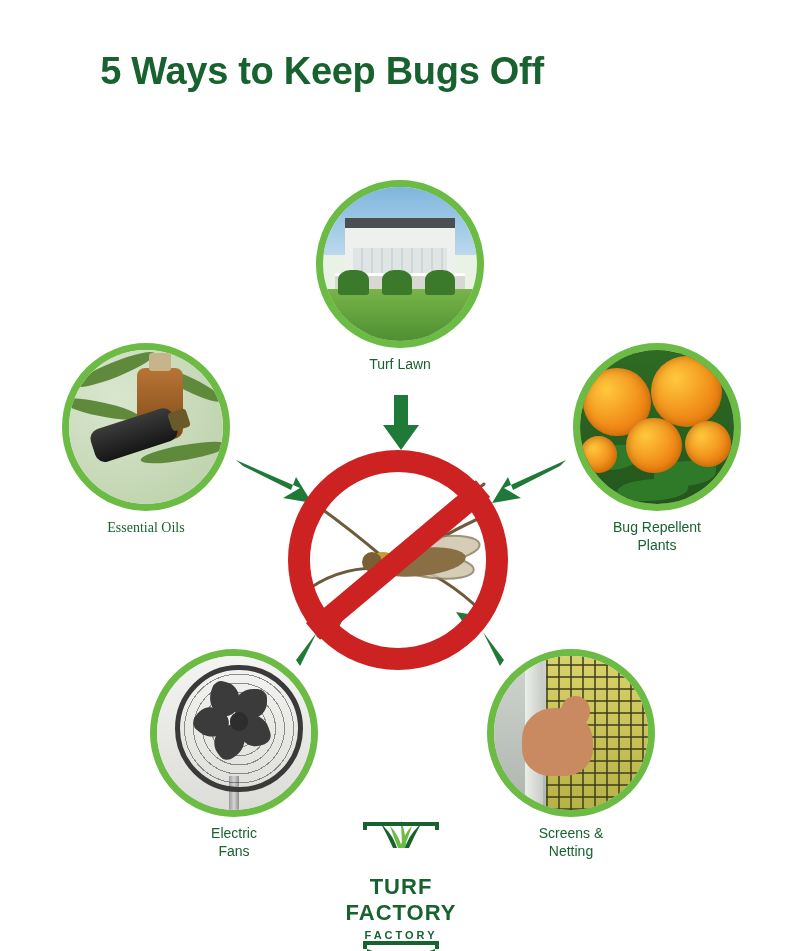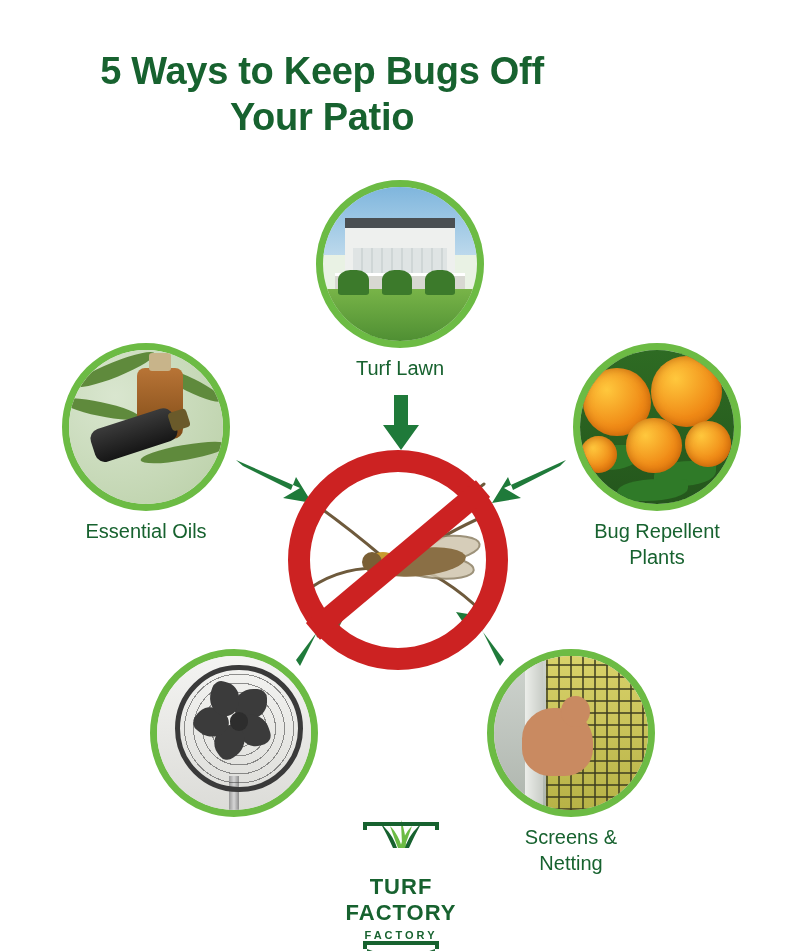--- a/index.html
+++ b/index.html
@@ -44,35 +44,35 @@
     border-radius: 50%;
     border: 7px solid #6cbb44;
     background: #e9f2e4;
     overflow: hidden;
     position: relative;
     box-sizing: border-box;
   }
   .caption {
     position: absolute;
     text-align: center;
-    font-size: 20px;
+    font-size: 14px;
     line-height: 1.28;
     color: #17622f;
     font-weight: normal;
     white-space: pre-line;
   }
 
   
   #node-turf .photo  { width: 168px; height: 168px; left: 0; top: 0; }
   #node-turf          { left: 316px; top: 180px; width: 168px; }
   #node-turf .caption { left: -60px; top: 176px; width: 288px; }
 
   #node-oils .photo  { width: 168px; height: 168px; left: 0; top: 0; }
   #node-oils          { left: 62px; top: 343px; width: 168px; }
-  #node-oils .caption { left: -50px; top: 176px; width: 268px; }
+  #node-oils .caption { left: -50px; top: 176px; width: 268px; font-family: Liberation Serif, serif; }
 
   #node-plants .photo { width: 168px; height: 168px; left: 0; top: 0; }
   #node-plants         { left: 573px; top: 343px; width: 168px; }
   #node-plants .caption { left: -50px; top: 176px; width: 268px; text-align: center; }
 
   #node-fans .photo   { width: 168px; height: 168px; left: 0; top: 0; }
   #node-fans           { left: 150px; top: 649px; width: 168px; }
   #node-fans .caption  { left: -50px; top: 176px; width: 268px; }
 
   #node-screens .photo { width: 168px; height: 168px; left: 0; top: 0; }
@@ -242,21 +242,20 @@
     margin-top: 3px;
   }
 </style>
 </head>
 <body>
 
 <div id="infographic">
 
   <div class="title">
     <span class="line">5 Ways to Keep Bugs Off</span>
-    <span class="line">Your Patio</span>
   </div>
 
   <svg class="arrow" width="801" height="951" viewBox="0 0 801 951" style="left:0; top:0;">
 
     <g fill="#1f7a3a">
       <polygon points="394,395 408,395 408,425 419,425 401,450 383,425 394,425"></polygon>
     </g>
 
     <g fill="#1f7a3a">
       <polygon points="236,460 300,488 283,498 312,503 296,477 291,490 243,466"></polygon>
@@ -352,20 +351,22 @@
       <div class="fan-pole"></div>
       <div class="fan-cage">
         <div class="blade" style="transform:rotate(0deg)"></div>
         <div class="blade" style="transform:rotate(72deg)"></div>
         <div class="blade" style="transform:rotate(144deg)"></div>
         <div class="blade" style="transform:rotate(216deg)"></div>
         <div class="blade" style="transform:rotate(288deg)"></div>
         <div class="fan-hub"></div>
       </div>
     </div>
+    <div class="caption">Electric
+Fans</div>
   </div>
 
   <div class="node" id="node-screens">
     <div class="photo">
       <div class="screen-bg"></div>
       <div class="doorframe"></div>
       <div class="mesh"></div>
       <div class="hand"></div>
     </div>
     <div class="caption">Screens &amp;

